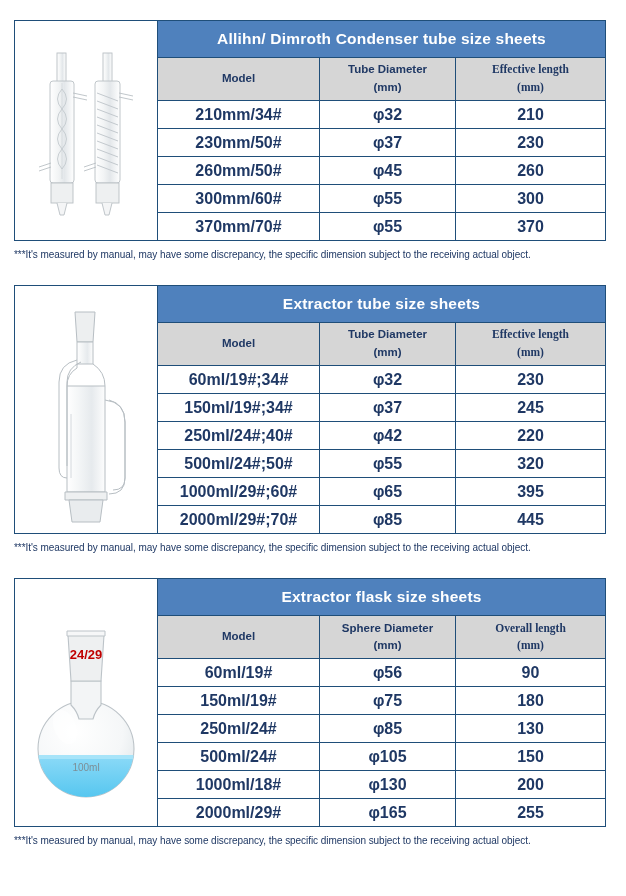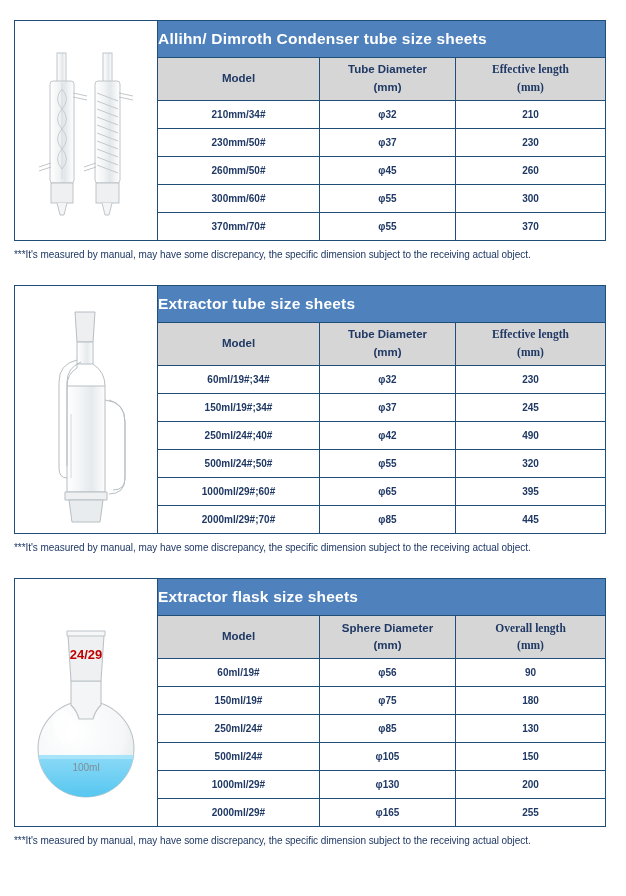--- a/index.html
+++ b/index.html
@@ -43,38 +43,38 @@
     background: #ffffff;
     vertical-align: middle;
     text-align: center;
     padding: 2px 0;
   }
   .title-cell {
     background: #4f81bd;
     color: #ffffff;
     font-size: 15.5px;
     font-weight: bold;
-    text-align: left;
+    text-align: center;
     height: 36px;
     letter-spacing: 0.2px;
   }
   .col-head {
     background: #d6d6d6;
     color: #1f3864;
     font-size: 11.5px;
     font-weight: bold;
     text-align: center;
     height: 42px;
     line-height: 1.55;
   }
   .col-head .unit { display: block; }
   .data-cell {
     background: #ffffff;
     color: #1f3864;
-    font-size: 10px;
+    font-size: 16px;
     font-weight: bold;
     text-align: center;
     height: 27px;
   }
   .c-model { width: 162px; }
   .c-dia   { width: 136px; }
   .c-len   { width: 150px; font-family: Liberation Serif, serif; }
 
   .note {
     font-size: 10px;
@@ -279,21 +279,21 @@
           <td class="data-cell">230</td>
         </tr>
         <tr>
           <td class="data-cell">150ml/19#;34#</td>
           <td class="data-cell">φ37</td>
           <td class="data-cell">245</td>
         </tr>
         <tr>
           <td class="data-cell">250ml/24#;40#</td>
           <td class="data-cell">φ42</td>
-          <td class="data-cell">490</td>
+          <td class="data-cell">220</td>
         </tr>
         <tr>
           <td class="data-cell">500ml/24#;50#</td>
           <td class="data-cell">φ55</td>
           <td class="data-cell">320</td>
         </tr>
         <tr>
           <td class="data-cell">1000ml/29#;60#</td>
           <td class="data-cell">φ65</td>
           <td class="data-cell">395</td>
@@ -388,21 +388,21 @@
           <td class="data-cell">250ml/24#</td>
           <td class="data-cell">φ85</td>
           <td class="data-cell">130</td>
         </tr>
         <tr>
           <td class="data-cell">500ml/24#</td>
           <td class="data-cell">φ105</td>
           <td class="data-cell">150</td>
         </tr>
         <tr>
-          <td class="data-cell">1000ml/29#</td>
+          <td class="data-cell">1000ml/18#</td>
           <td class="data-cell">φ130</td>
           <td class="data-cell">200</td>
         </tr>
         <tr>
           <td class="data-cell">2000ml/29#</td>
           <td class="data-cell">φ165</td>
           <td class="data-cell">255</td>
         </tr>
       </tbody>
     </table>

